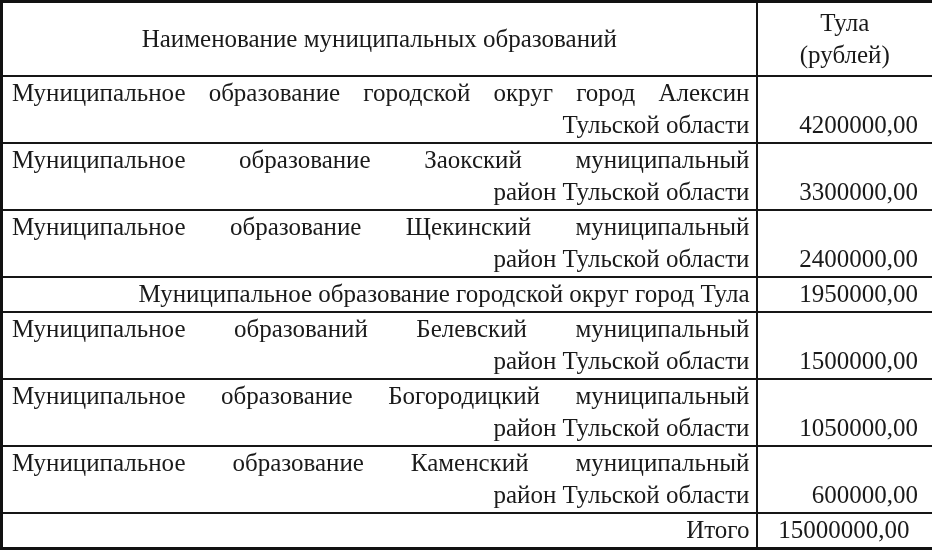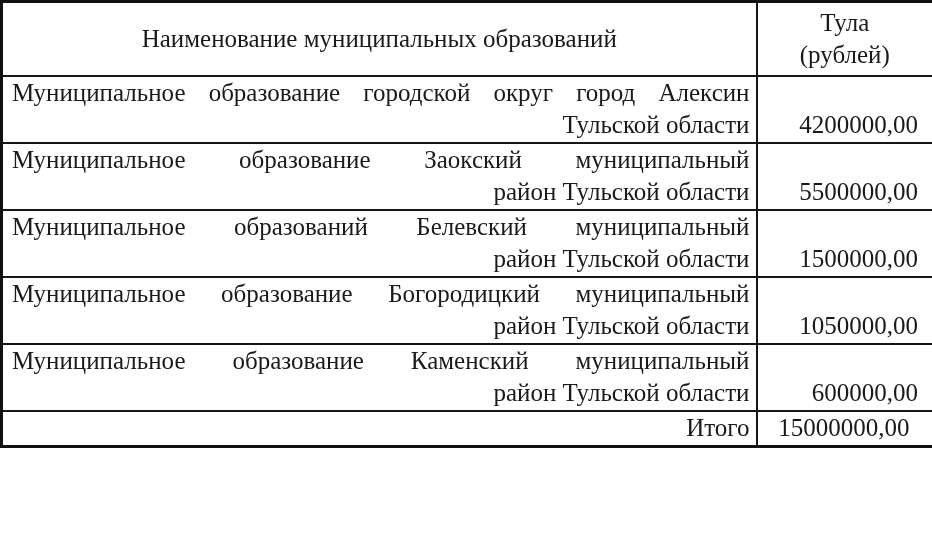--- a/index.html
+++ b/index.html
@@ -96,21 +96,34 @@
             <div class="tline just">Муниципальное образование городской округ город Алексин</div>
             <div class="tline">Тульской области</div>
           </td>
           <td class="sum-cell">4200000,00</td>
         </tr>
         <tr>
           <td class="name-cell">
             <div class="tline just">Муниципальное образование Заокский муниципальный</div>
             <div class="tline">район Тульской области</div>
           </td>
-          <td class="sum-cell">5500000,00</td>
+          <td class="sum-cell">3300000,00</td>
+        </tr>
+        <tr>
+          <td class="name-cell">
+            <div class="tline just">Муниципальное образование Щекинский муниципальный</div>
+            <div class="tline">район Тульской области</div>
+          </td>
+          <td class="sum-cell">2400000,00</td>
+        </tr>
+        <tr>
+          <td class="name-cell">
+            <div class="tline">Муниципальное образование городской округ город Тула</div>
+          </td>
+          <td class="sum-cell">1950000,00</td>
         </tr>
         <tr>
           <td class="name-cell">
             <div class="tline just">Муниципальное образований Белевский муниципальный</div>
             <div class="tline">район Тульской области</div>
           </td>
           <td class="sum-cell">1500000,00</td>
         </tr>
         <tr>
           <td class="name-cell">

